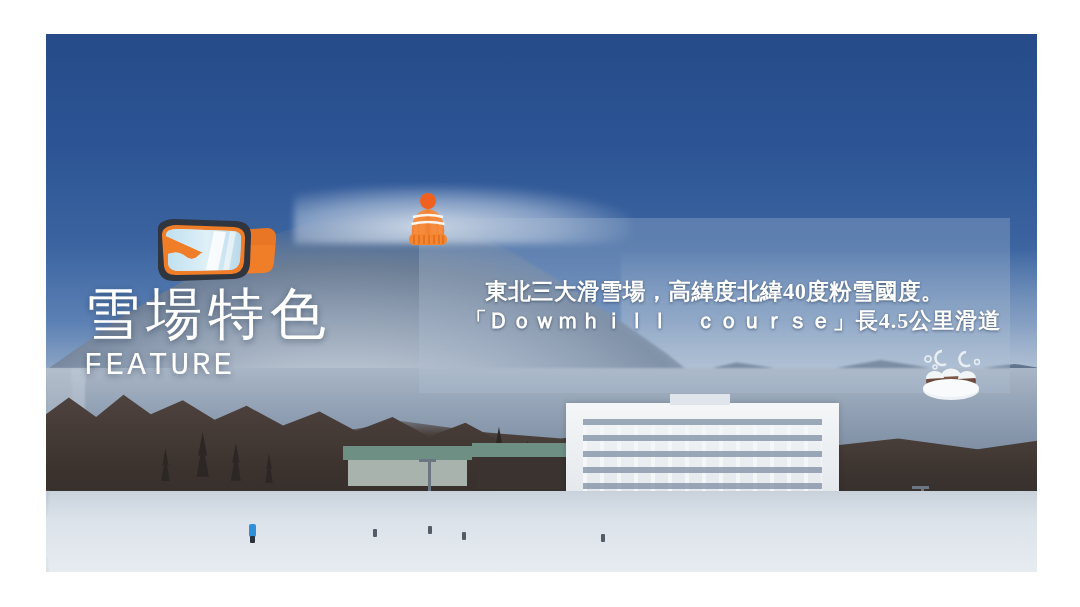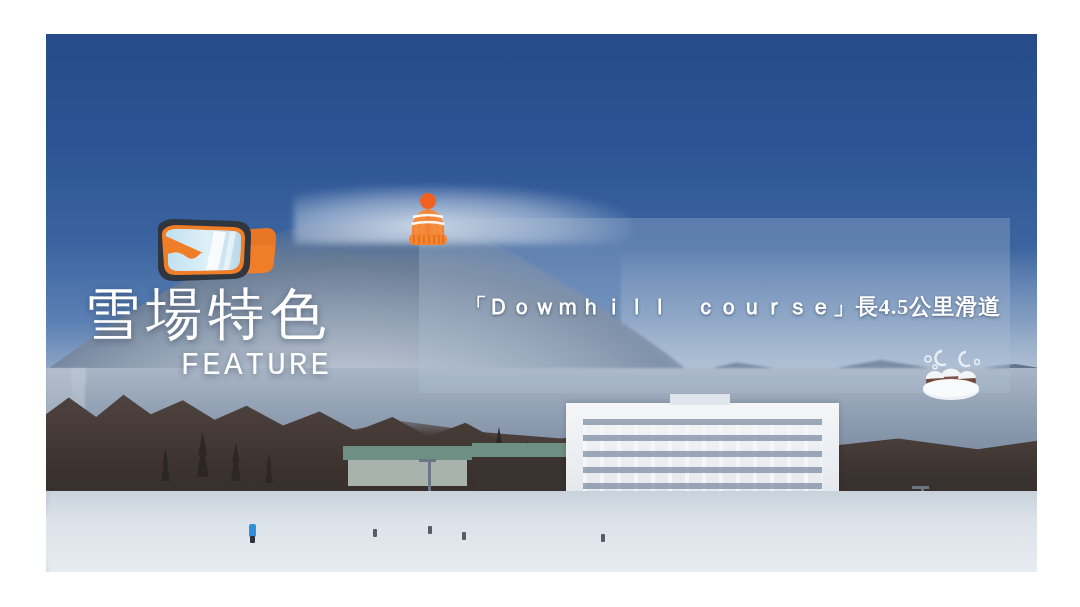--- a/index.html
+++ b/index.html
@@ -236,24 +236,24 @@
   }
   .pylon-arm {
     position: absolute;
     width: 17px; height: 3px;
     background: #6c7682;
   }
 
   
   .title-block {
     position: absolute;
-    left: 72px;
+    left: 84px;
     top: 285px;
     width: 260px;
-    text-align: right;
+    text-align: left;
     pointer-events: none;
   }
   .title-cn {
     font-family: "Liberation Serif", "DejaVu Serif", serif;
     font-size: 56px;
     letter-spacing: 6px;
     color: #ffffff;
     line-height: 1.05;
     text-shadow: 0 2px 6px rgba(20,35,60,.45);
     white-space: nowrap;
@@ -442,20 +442,21 @@
         <line x1="34" y1="43" x2="34" y2="52"></line>
         <line x1="39" y1="43" x2="39" y2="52"></line>
         <line x1="43" y1="43" x2="43" y2="52"></line>
       </g>
     </svg>
   </div>
 
   <div class="panel"></div>
 
   <div class="panel-text">
+    <div class="line">東北三大滑雪場，高緯度北緯40度粉雪國度。</div>
     <div class="line wide">「Ｄｏｗｍｈｉｌｌ　ｃｏｕｒｓｅ」長4.5公里滑道</div>
   </div>
 
   <div class="onsen">
     <svg viewBox="0 0 72 62" width="72" height="62" xmlns="http://www.w3.org/2000/svg">
       <circle cx="13" cy="16" r="3" fill="none" stroke="#e9eef4" stroke-width="1.6"></circle>
       <path d="M27 8 a7 7 0 1 0 4 13" fill="none" stroke="#e9eef4" stroke-width="2.4"></path>
       <path d="M51 9 a7 7 0 1 0 4 13" fill="none" stroke="#e9eef4" stroke-width="2.4"></path>
       <circle cx="62" cy="19" r="2.4" fill="none" stroke="#e9eef4" stroke-width="1.5"></circle>
       <circle cx="20" cy="24" r="2" fill="none" stroke="#e9eef4" stroke-width="1.4"></circle>

